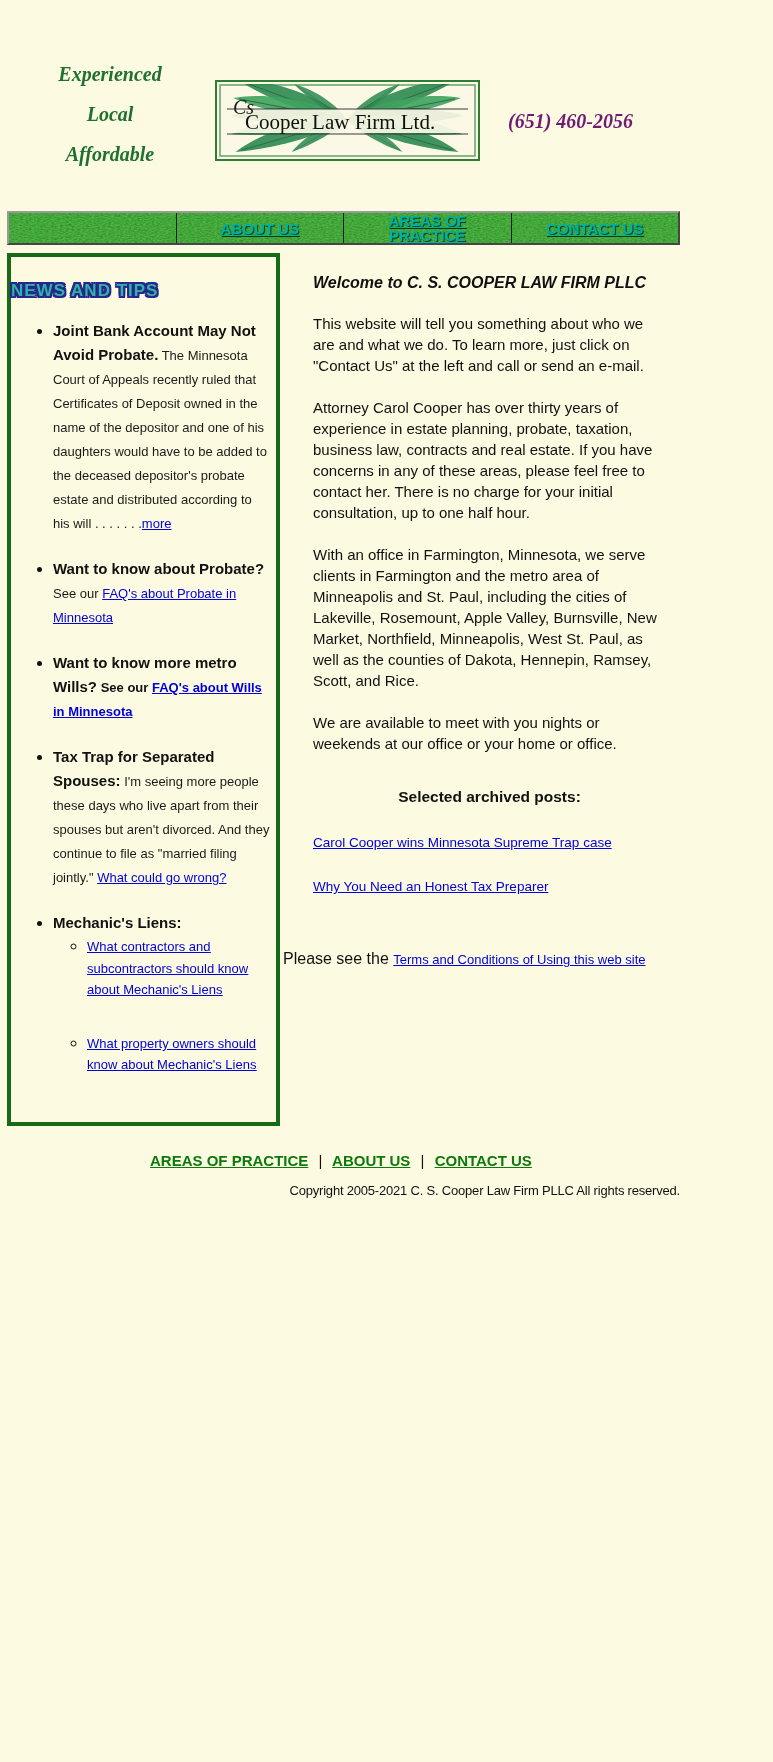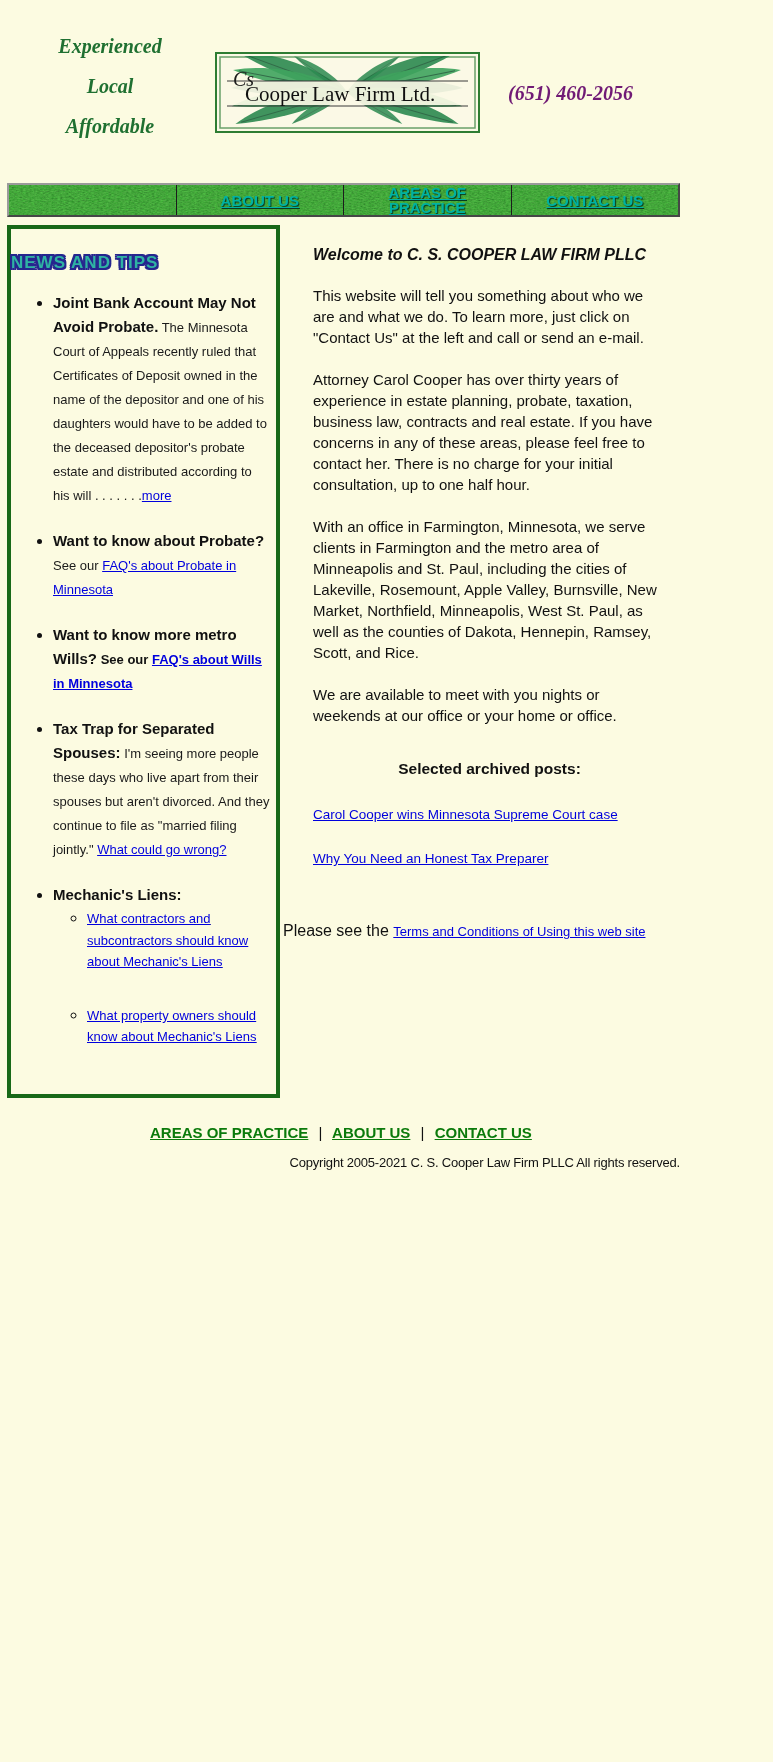--- a/index.html
+++ b/index.html
@@ -7,21 +7,21 @@
   body {
     height:1762px;
     background:#FCFBE1;
     font-family:"Liberation Sans", sans-serif;
     color:#111;
     overflow:hidden;
   }
   .page { width:673px; margin-left:7px; position:relative; }
 
   
-  .header { position:relative; height:183px; }
+  .header { position:relative; height:183px;margin-top:28px; }
   .slogan {
     position:absolute; left:33px; top:26px; width:140px;
     font-family:"Liberation Serif", serif;
     font-weight:bold; font-style:italic;
     font-size:20px; line-height:40px; text-align:center;
     color:#1F7031;
   }
   .phone {
     position:absolute; left:501px; top:82px;
     font-family:"Liberation Serif", serif;
@@ -226,21 +226,21 @@
 
     <div class="main">
       <div class="main-inner">
         <h1 class="welcome">Welcome to C. S. COOPER LAW FIRM PLLC</h1>
         <p>This website will tell you something about who we are and what we do.  To learn more, just click on "Contact Us" at the left and call or send an e-mail.</p>
         <p>Attorney Carol Cooper has over thirty years of experience in estate planning, probate, taxation, business law, contracts and real estate.  If you have concerns in any of these areas, please feel free to contact her. There is no charge for your initial consultation, up to one half hour.</p>
         <p>With an office in Farmington, Minnesota, we serve clients in Farmington and the metro area of Minneapolis and St. Paul, including the cities of Lakeville, Rosemount,  Apple Valley, Burnsville, New Market, Northfield, Minneapolis, West St. Paul, as well as the counties of Dakota, Hennepin, Ramsey, Scott, and Rice.</p>
         <p>We are available to meet with you nights or weekends at our office or your home or office.</p>
 
         <div class="archived-heading">Selected archived posts:</div>
-        <a href="#" class="archived-link">Carol Cooper wins Minnesota Supreme Court case</a>
+        <a href="#" class="archived-link">Carol Cooper wins Minnesota Supreme Trap case</a>
         <a href="#" class="archived-link">Why You Need an Honest Tax Preparer</a>
       </div>
 
       <div class="terms-line">
         <span>Please see the </span><a href="#">Terms and Conditions of Using this web site</a>
       </div>
     </div>
 
   </div>
 

